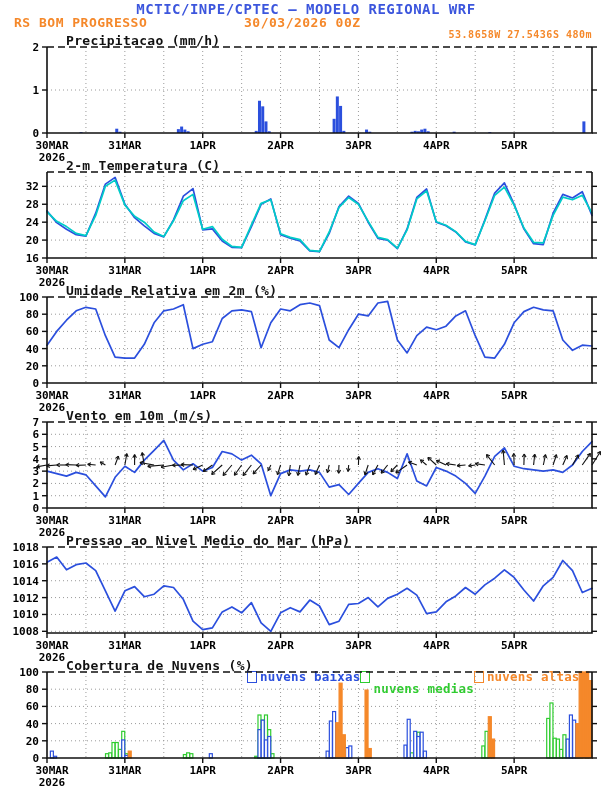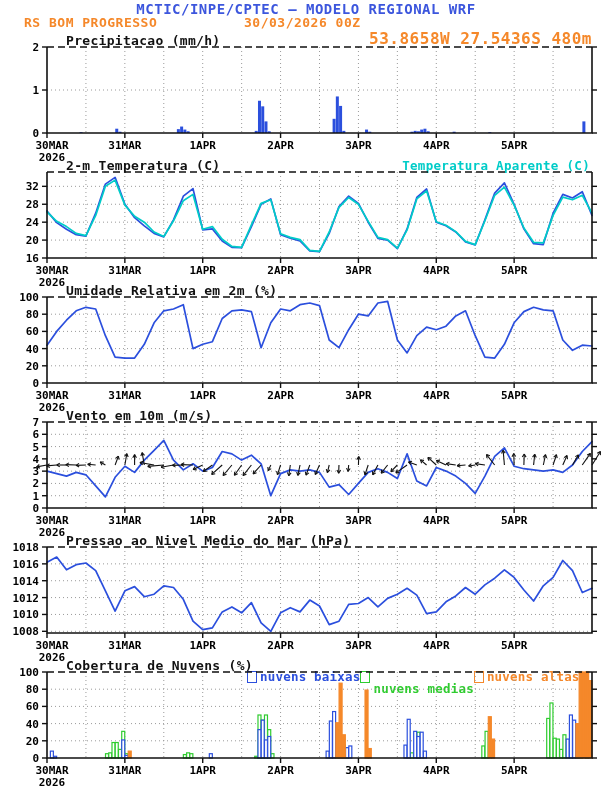--- a/index.html
+++ b/index.html
@@ -1,45 +1,44 @@
 <!DOCTYPE html>
 <html><head>
 <meta charset="utf-8">
 <style>
   html,body{margin:0;padding:0;background:#fff;}
   #page{position:relative;width:612px;height:792px;background:#fff;overflow:hidden;
         font-family:"DejaVu Sans Mono",monospace;}
   .abs{position:absolute;}
   .hdr-title{left:0;top:1px;width:612px;text-align:center;font-size:14px;font-weight:bold;letter-spacing:.5px;}
   .hdr-sub{top:15px;font-size:13px;font-weight:bold;letter-spacing:.5px;}
-  .hdr-coords{top:29px;right:20px;font-size:16px;font-weight:bold;letter-spacing:.5px;margin-left:47px;}
+  .hdr-coords{top:29px;right:20px;font-size:10px;font-weight:bold;letter-spacing:.5px;margin-left:47px;}
   .ptitle{font-size:13px;font-weight:bold;color:#111;letter-spacing:.3px;white-space:nowrap;}
   .plegend{font-size:12.5px;font-weight:bold;letter-spacing:.3px;white-space:nowrap;}
   .cloud-legend{display:flex;align-items:center;}
   .cl-item{display:flex;align-items:center;gap:3px;}
   .cl-box{width:8px;height:10px;border:1.6px solid #000;background:#fff;display:inline-block;}
   .cl-lab{font-size:12.5px;font-weight:bold;letter-spacing:.2px;}
   svg{position:absolute;left:0;overflow:visible;}
   svg text{font-family:"DejaVu Sans Mono",monospace;font-weight:bold;fill:#000;}
   .ylab,.xlab{font-size:11px;}
   .grid{stroke:#9a9a9a;stroke-width:1;stroke-dasharray:1 3;}
 </style>
 </head>
 <body>
 
 <div id="page">
 
   <div class="abs hdr-title" style="color: rgb(60, 86, 221);">MCTIC/INPE/CPTEC — MODELO REGIONAL WRF</div>
-  <div class="abs hdr-sub" style="left: 24px; color: rgb(245, 136, 42);">RS BOM PROGRESSO</div>
+  <div class="abs hdr-sub" style="left: 14px; color: rgb(245, 136, 42);">RS BOM PROGRESSO</div>
   <div class="abs hdr-sub" style="left: 244px; color: rgb(245, 136, 42);">30/03/2026 00Z</div>
   <div class="abs hdr-coords" style="color: rgb(245, 136, 42);">53.8658W 27.5436S 480m</div>
 
   <div class="abs ptitle" style="left:66px;top:33px;">Precipitacao (mm/h)</div>
   <div class="abs ptitle" style="left:66px;top:158px;">2-m Temperatura (C)</div>
-  <div class="abs plegend" style="right: 22px; top: 158px; color: rgb(0, 204, 200);">Temperatura Aparente (C)</div>
   <div class="abs ptitle" style="left:66px;top:283px;">Umidade Relativa em 2m (%)</div>
   <div class="abs ptitle" style="left:66px;top:408px;">Vento em 10m (m/s)</div>
   <div class="abs ptitle" style="left:66px;top:533px;">Pressao ao Nivel Medio do Mar (hPa)</div>
   <div class="abs ptitle" style="left:66px;top:658px;">Cobertura de Nuvens (%)</div>
 
   <div class="abs cloud-legend" style="left:247px;top:657px;">
     <span class="cl-item">
       <span class="cl-box" style="border-color: rgb(43, 79, 221);"></span>
       <span class="cl-lab" style="color: rgb(43, 79, 221);">nuvens baixas</span>
     </span>

